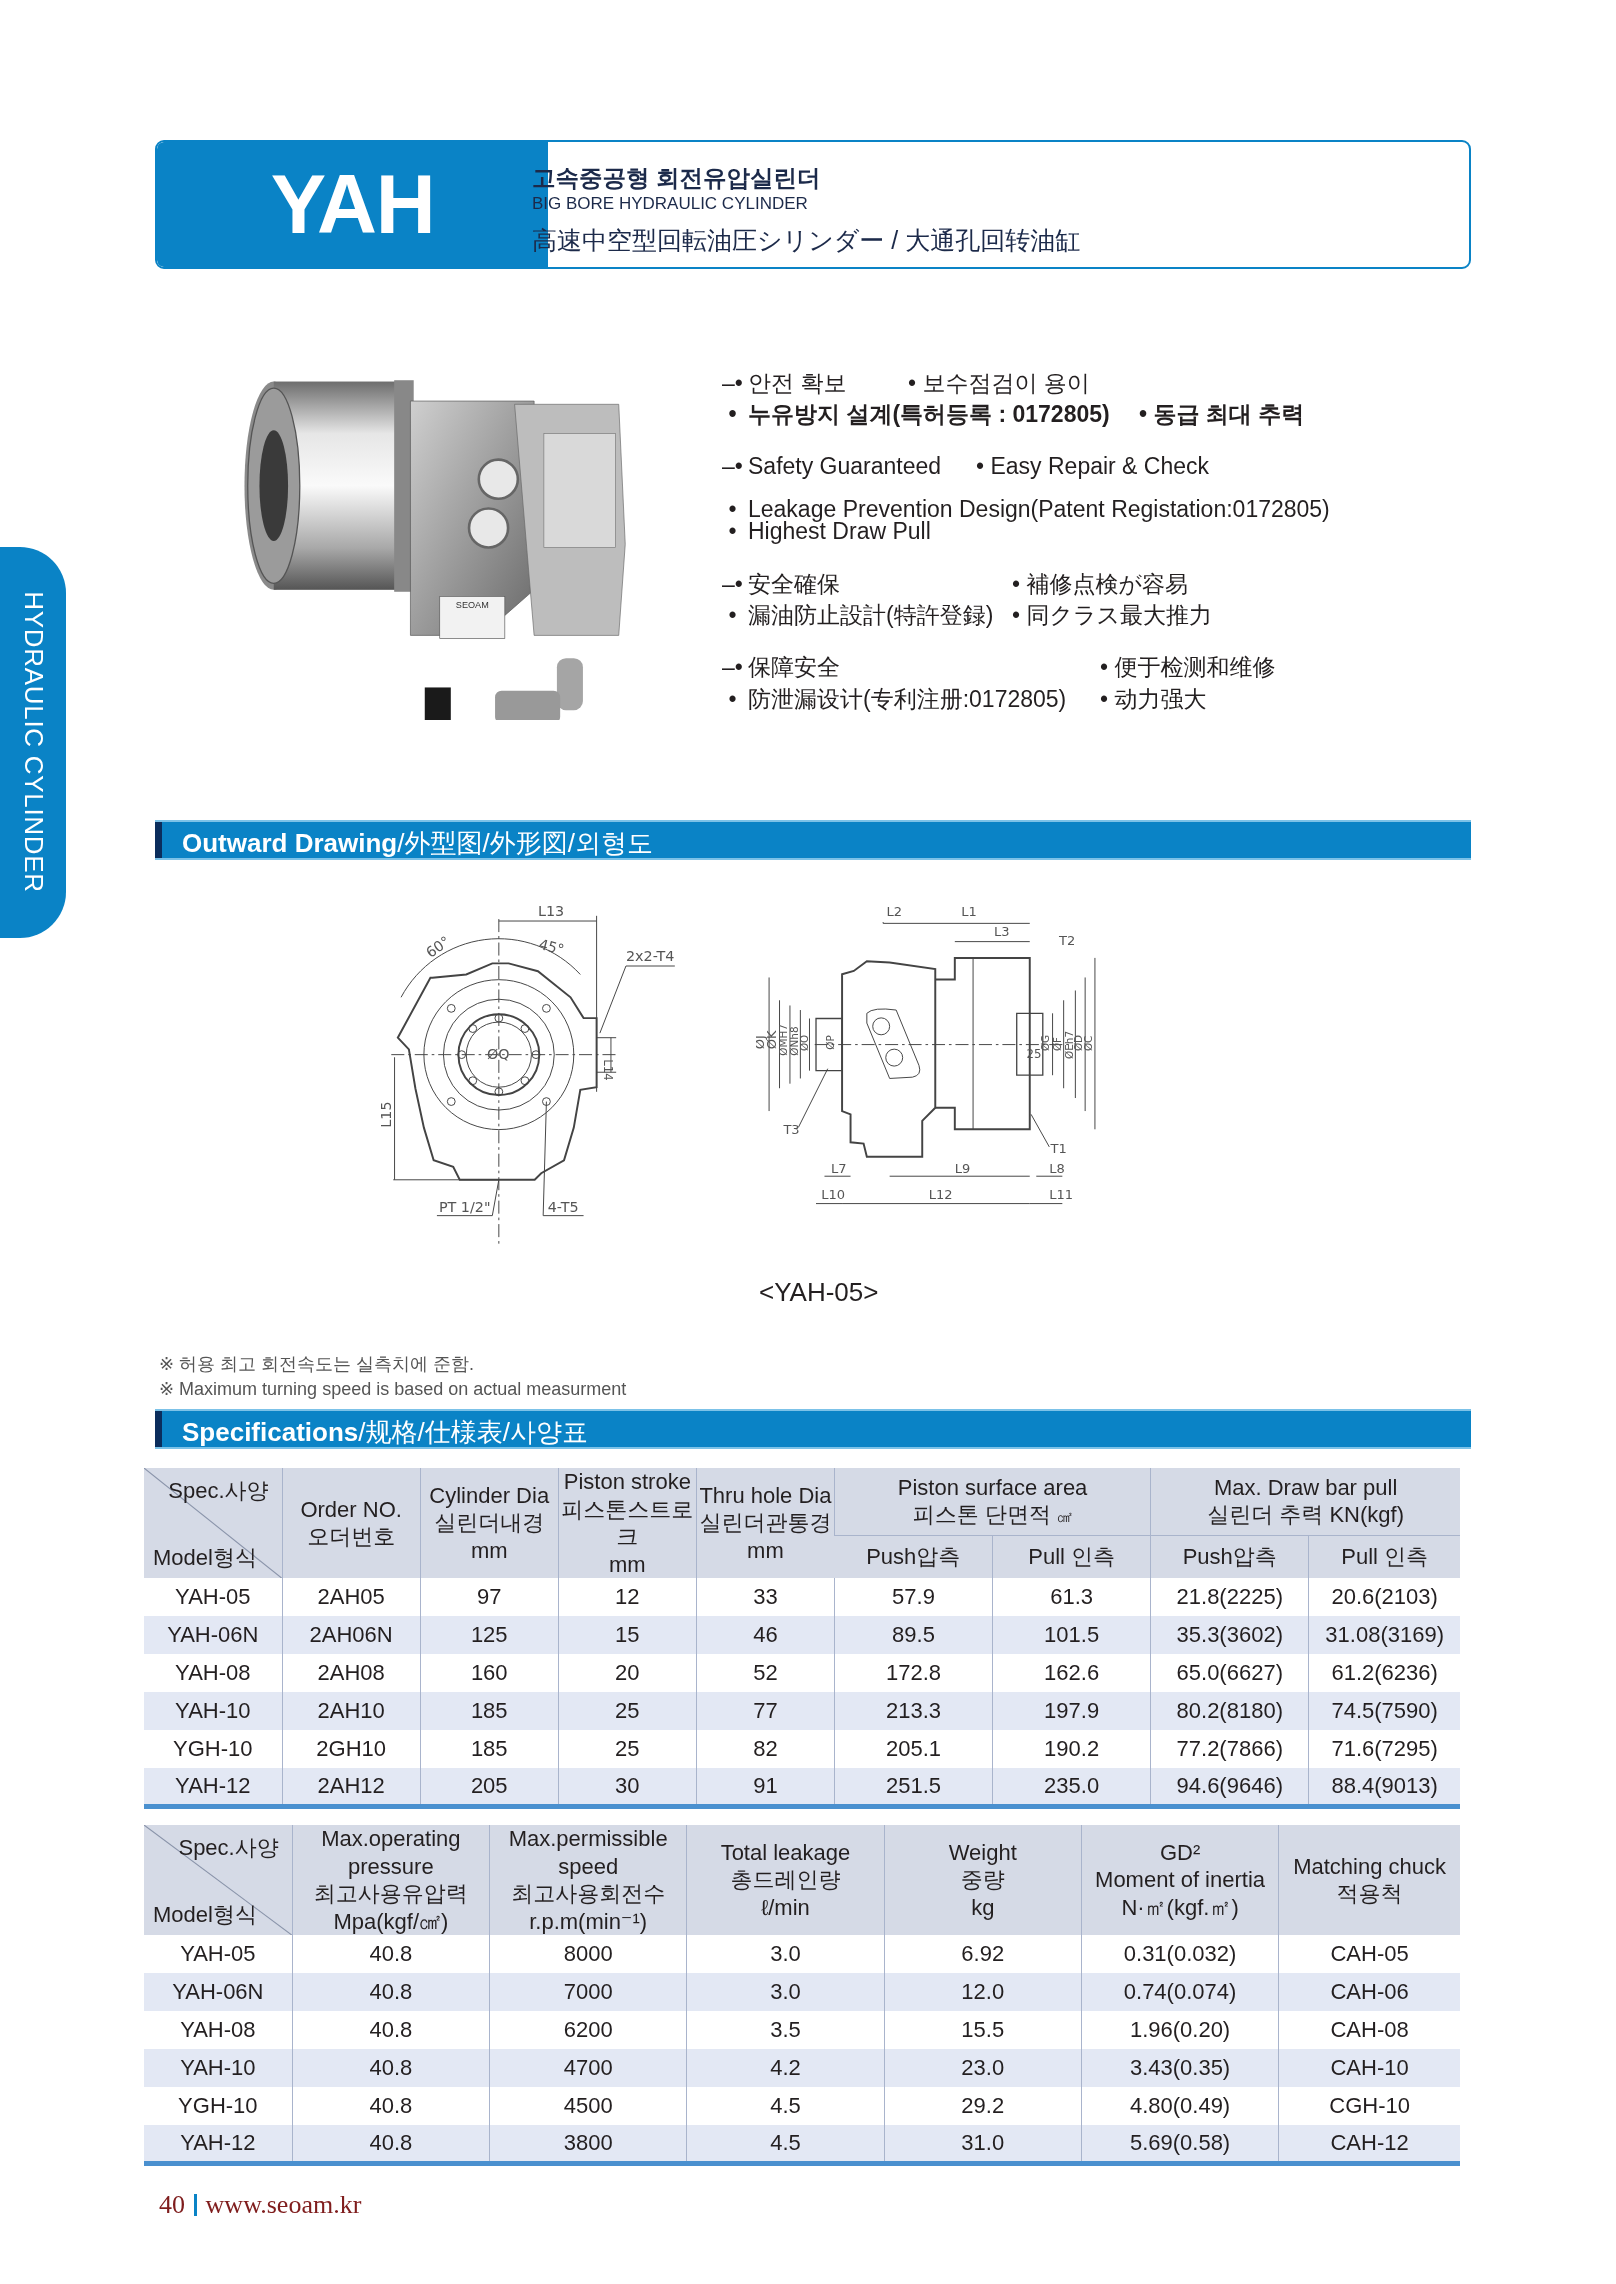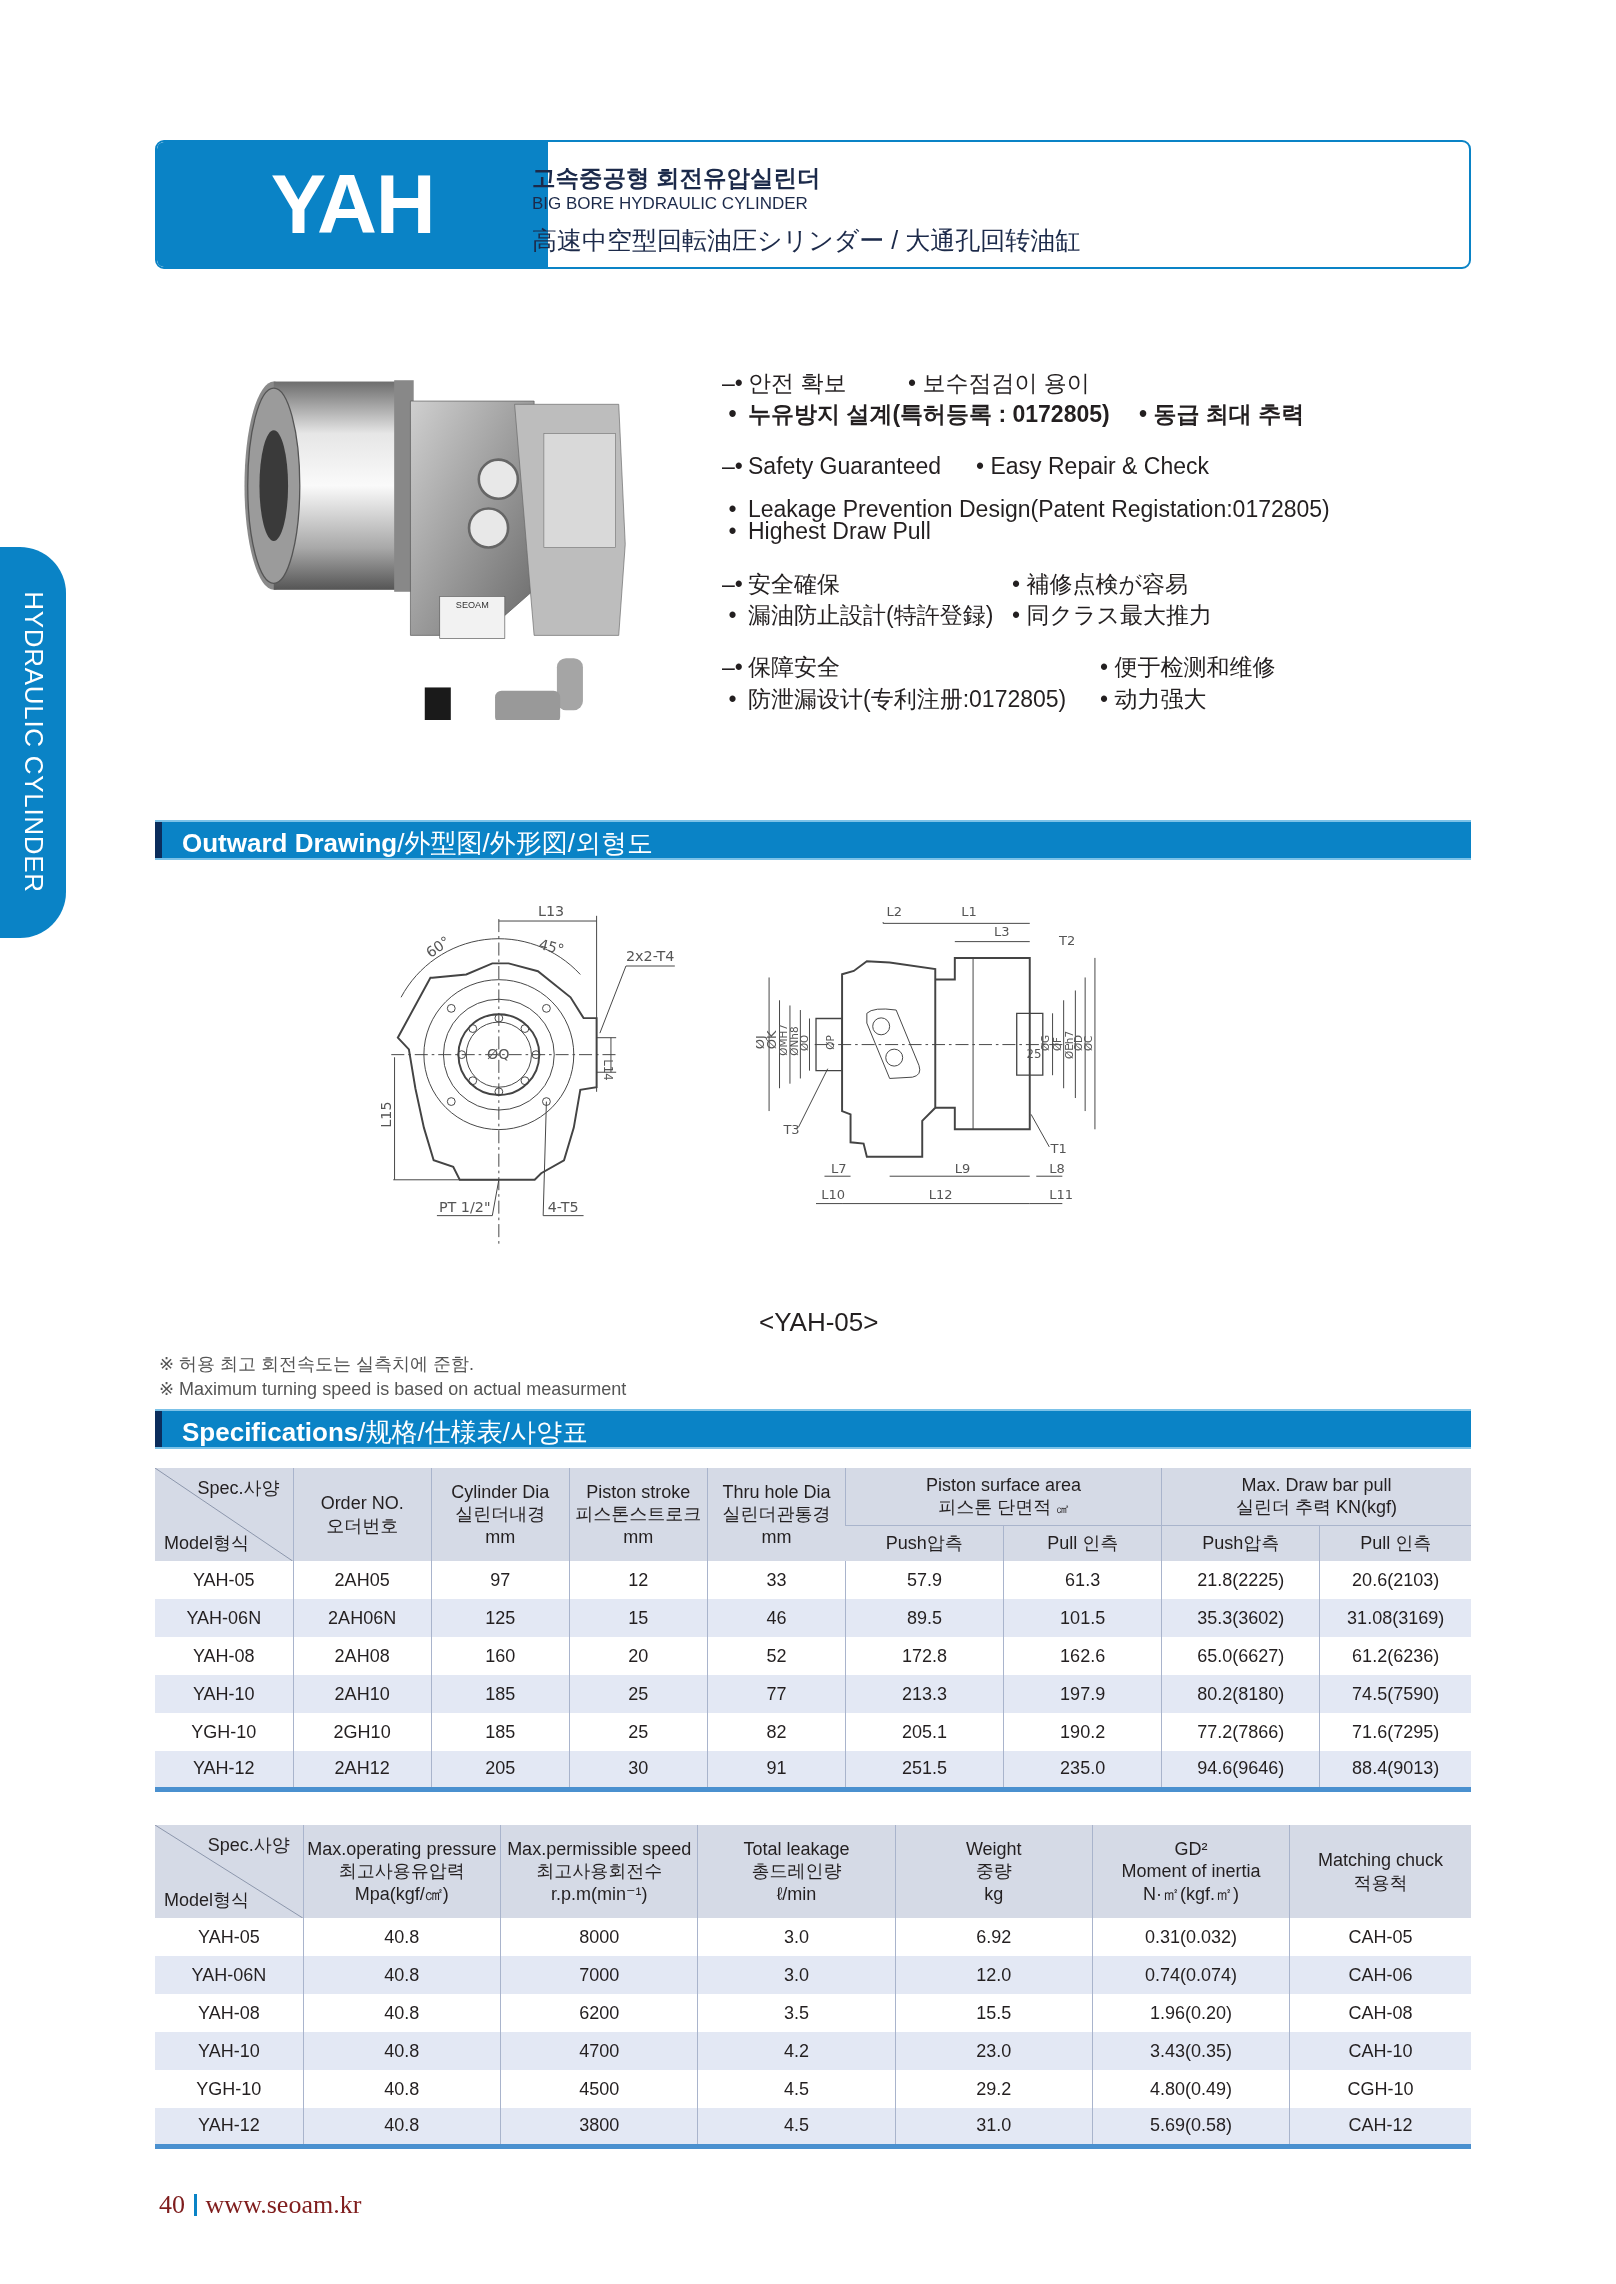--- a/index.html
+++ b/index.html
@@ -24,24 +24,24 @@
   .feat .ind{display:inline-block;width:26px;}
   .feat .col2{position:absolute;}
   
   .sec-bar{left:155px;width:1316px;height:36px;background:#0a83c6;border-top:2.6px solid #7cc2e8;border-bottom:2.6px solid #7cc2e8;box-sizing:content-box;}
   .sec-bar .accent{position:absolute;left:0;top:0;width:6.5px;height:100%;background:#0b2d5c;}
   .sec-bar .txt{position:absolute;left:27px;top:3.9px;color:#fff;font-size:26px;white-space:nowrap;}
   .sec-bar .txt b{font-weight:bold;}
   
   #front-view{left:375px;top:893px;width:365px;height:365px;}
   #side-view{left:756px;top:896px;width:541px;height:391px;}
-  #drawing-caption{left:759px;top:1277px;font-size:26px;margin-top:30px;}
+  #drawing-caption{left:759px;top:1277px;font-size:26px;}
   .note{left:159px;font-size:18px;color:#555;white-space:nowrap;}
   
-  table.spec{position:absolute;left:155px;width:1316px;border-collapse:collapse;table-layout:fixed;font-size:18px;color:#231f20;}
+  table.spec{position:absolute;left:144px;width:1316px;border-collapse:collapse;table-layout:fixed;font-size:22px;color:#231f20;}
   table.spec th{background:#d5dae6;font-weight:normal;text-align:center;vertical-align:middle;border-left:1.3px solid #a9b4cc;line-height:1.25;padding:0;}
   table.spec th:first-child{border-left:none;}
   table.spec td{text-align:center;vertical-align:middle;border-left:1.3px solid #a9b4cc;padding:0;white-space:nowrap;}
   table.spec td:first-child{border-left:none;}
   table.spec tr.alt td{background:#e3e8f4;}
   table.spec tbody tr:last-child td{border-bottom:5.2px solid #4a90cf;}
   th.diag{position:relative;}
   th.diag .spec-l{position:absolute;right:13px;top:9px;}
   th.diag .model-l{position:absolute;left:9px;bottom:6.5px;}
   th.diag svg{position:absolute;left:0;top:0;width:100%;height:100%;}

